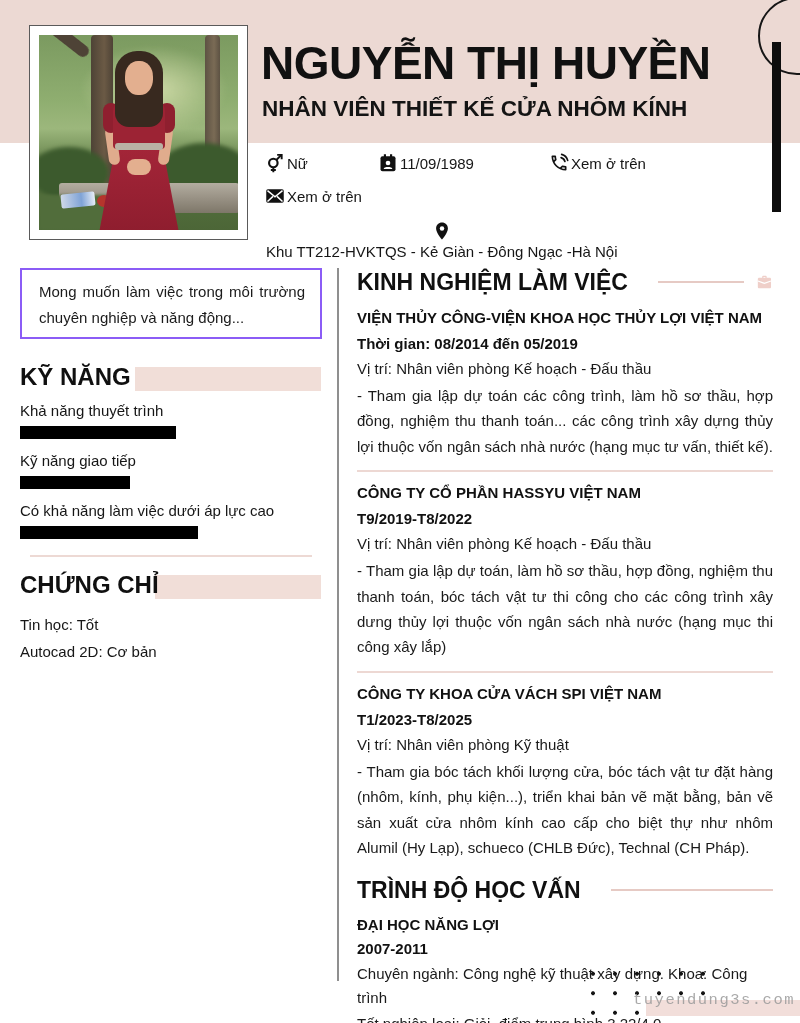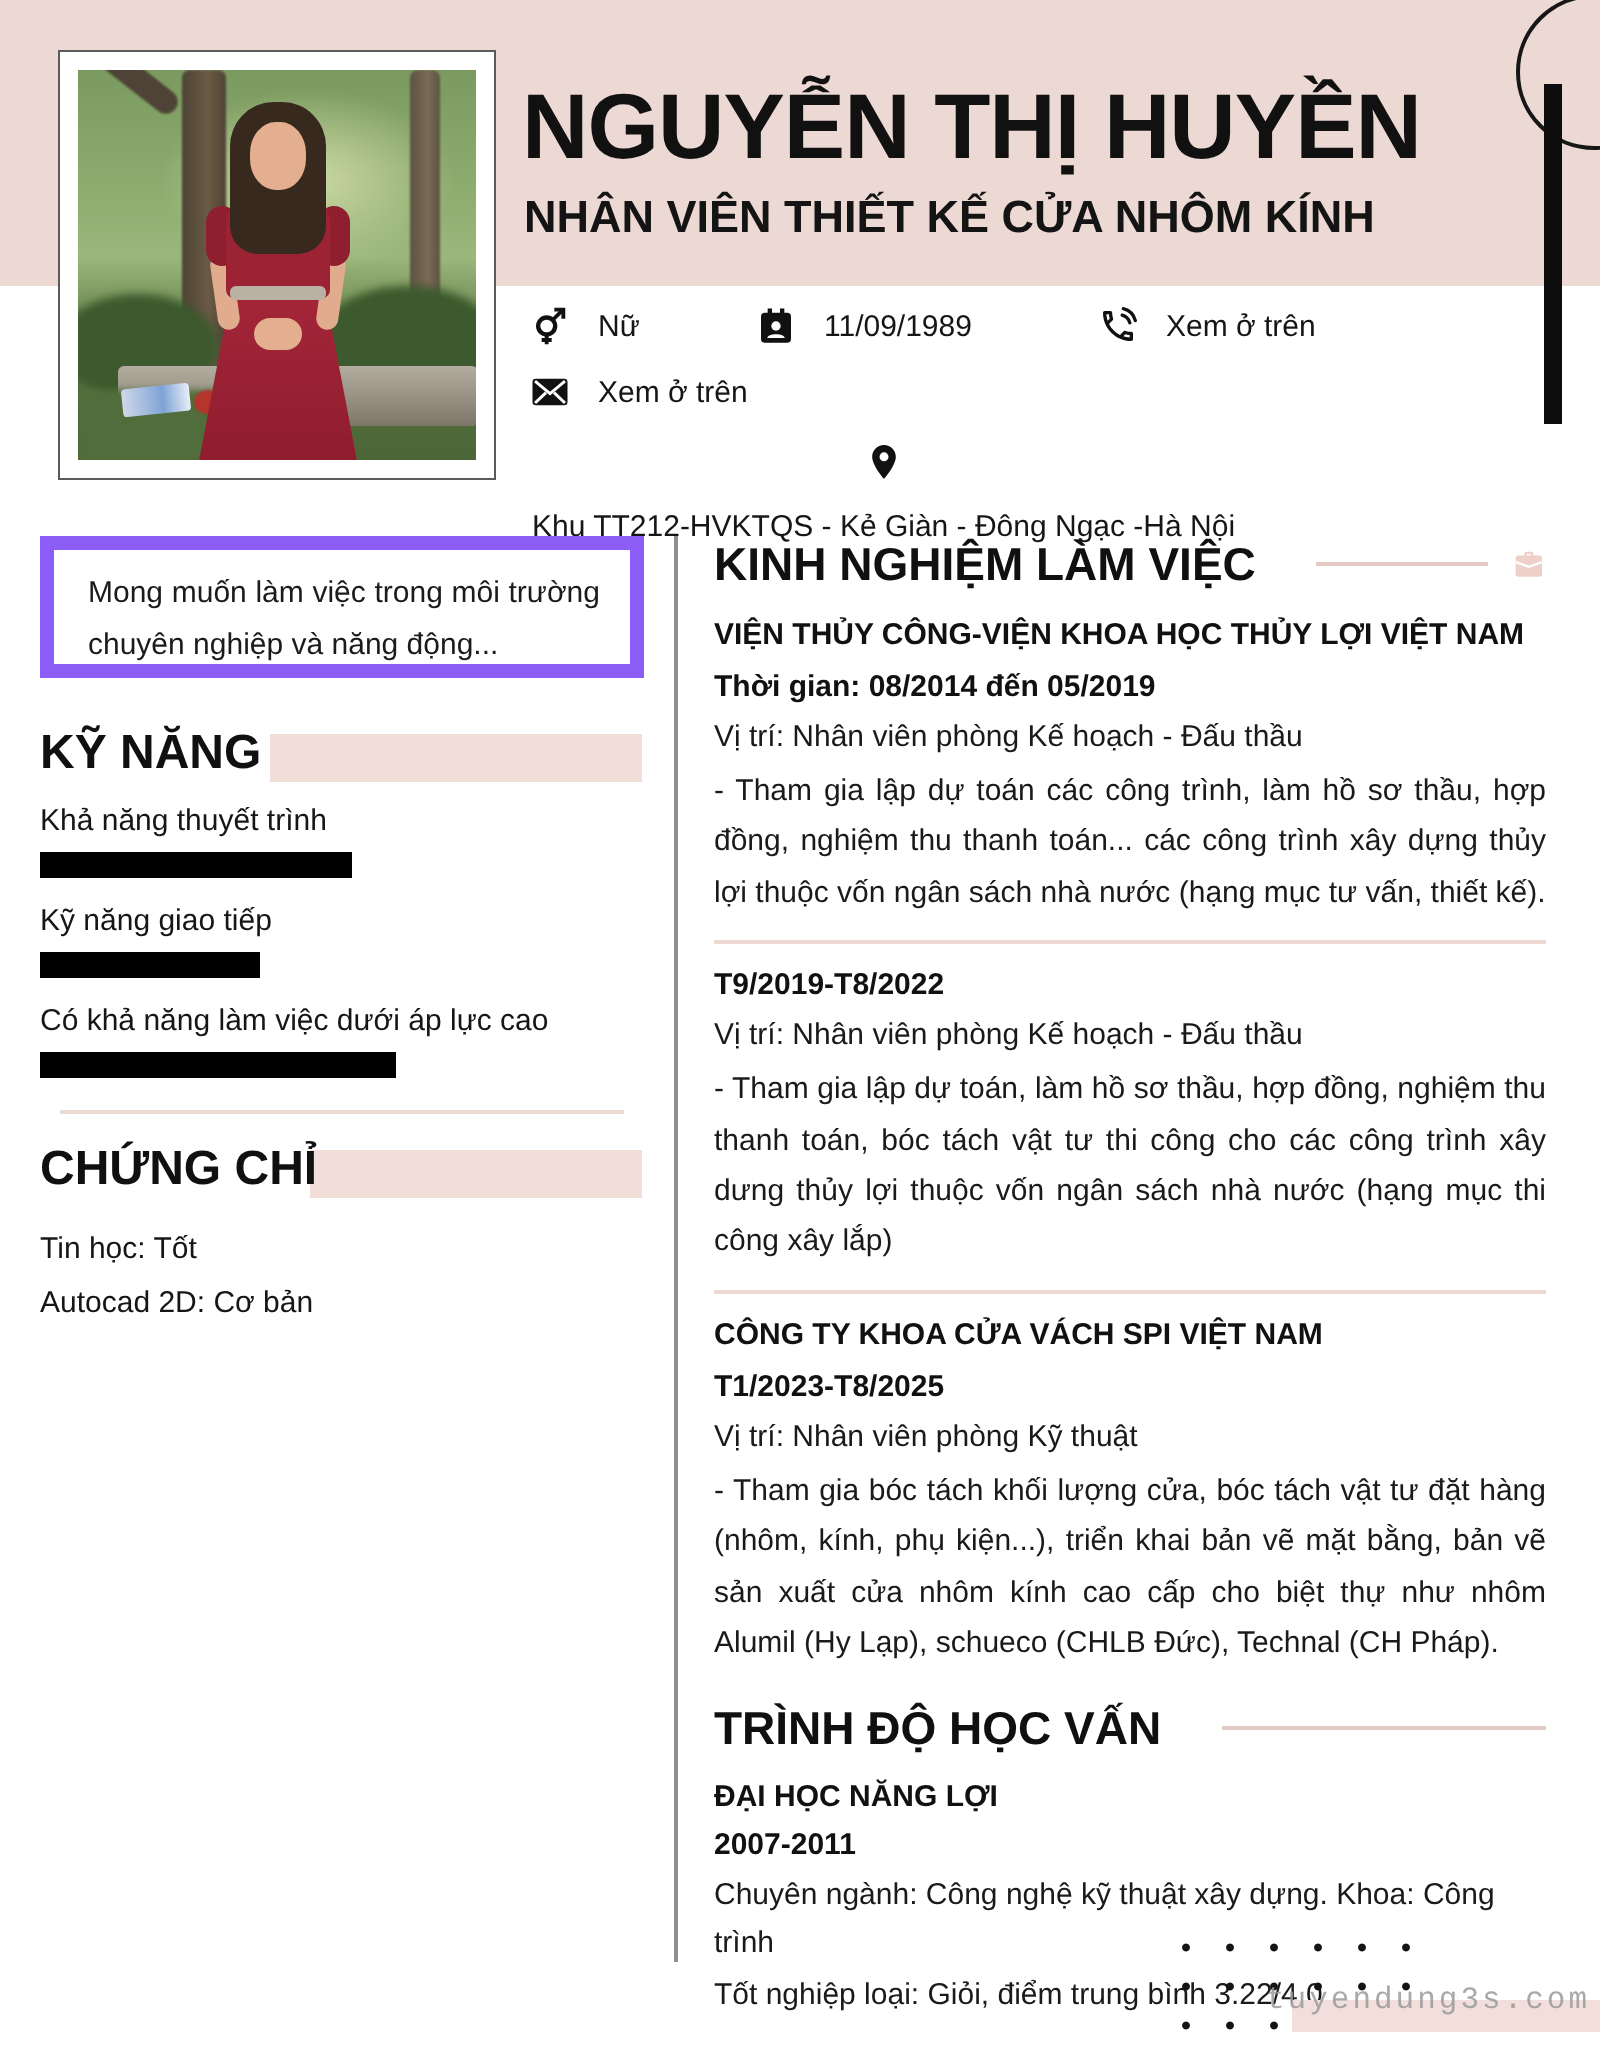--- a/index.html
+++ b/index.html
@@ -51,29 +51,29 @@
   .photo .belt { position:absolute; left:76px; top:108px; width:48px; height:7px; background:#b9b2a4; border-radius:3px; }
   .photo .skirt { position:absolute; left:60px; top:114px; width:80px; height:84px;
     background:linear-gradient(180deg,#a32538 0%,#8e1d2e 100%);
     clip-path:polygon(20% 0,80% 0,100% 100%,0 100%); }
   .photo .hands { position:absolute; left:88px; top:124px; width:24px; height:16px; background:#e3af8f; border-radius:8px; }
 
   .name { position:absolute; left:261px; top:36px; font-size:46px; font-weight:700; letter-spacing:-.5px; color:#111; white-space:nowrap; }
   .job-title { position:absolute; left:262px; top:96px; font-size:22.5px; font-weight:700; color:#141414; white-space:nowrap; }
 
   .contact-row { position:absolute; left:265px; height:24px; }
-  .contact-item { position:absolute; top:0; display:flex; align-items:center; gap:14px; white-space:nowrap; }
+  .contact-item { position:absolute; top:0; display:flex; align-items:center; gap:2px; white-space:nowrap; }
   .contact-item .txt { font-size:15px; color:#161616; }
   .cicon { width:20px; height:20px; flex:0 0 auto; }
 
   
   .col-divider { position:absolute; left:337px; top:268px; width:2px; height:713px; background:#8f8f8f; }
 
   .left-col { position:absolute; left:20px; top:268px; width:302px; }
-  .objective-box { border:7px solid #8b5cf6; padding:9px 15px 9px 17px; height:71px;
+  .objective-box { border:2px solid #8b5cf6; padding:9px 15px 9px 17px; height:71px;
     font-size:15px; line-height:26px; text-align:justify; overflow:hidden; }
 
   .sec-head { position:relative; height:30px; margin-top:24px; }
   .sec-head .pink-block { position:absolute; top:4px; height:24px; background:#f1ded8; }
   .sec-head h2 { position:relative; font-size:24px; font-weight:700; letter-spacing:0; color:#101010; }
 
   .skills-list { margin-top:9px; }
   .skill { margin-bottom:13px; }
   .skill .lbl { font-size:15px; margin-bottom:7px; color:#161616; }
   .skill .bar { height:13px; background:#000; }
@@ -250,20 +250,21 @@
     </div>
 
     <div class="job">
       <div class="company">VIỆN THỦY CÔNG-VIỆN KHOA HỌC THỦY LỢI VIỆT NAM</div>
       <div class="period">Thời gian: 08/2014 đến 05/2019</div>
       <div class="position">Vị trí: Nhân viên phòng Kế hoạch - Đấu thầu</div>
       <div class="desc">- Tham gia lập dự toán các công trình, làm hồ sơ thầu, hợp đồng, nghiệm thu thanh toán... các công trình xây dựng thủy lợi thuộc vốn ngân sách nhà nước (hạng mục tư vấn, thiết kế).</div>
     </div>
 
     <div class="job">
+      <div class="company">CÔNG TY CỔ PHẦN HASSYU VIỆT NAM</div>
       <div class="period">T9/2019-T8/2022</div>
       <div class="position">Vị trí: Nhân viên phòng Kế hoạch - Đấu thầu</div>
       <div class="desc">- Tham gia lập dự toán, làm hồ sơ thầu, hợp đồng, nghiệm thu thanh toán, bóc tách vật tư thi công cho các công trình xây dưng thủy lợi thuộc vốn ngân sách nhà nước (hạng mục thi công xây lắp)</div>
     </div>
 
     <div class="job">
       <div class="company">CÔNG TY KHOA CỬA VÁCH SPI VIỆT NAM</div>
       <div class="period">T1/2023-T8/2025</div>
       <div class="position">Vị trí: Nhân viên phòng Kỹ thuật</div>
       <div class="desc">- Tham gia bóc tách khối lượng cửa, bóc tách vật tư đặt hàng (nhôm, kính, phụ kiện...), triển khai bản vẽ mặt bằng, bản vẽ sản xuất cửa nhôm kính cao cấp cho biệt thự như nhôm Alumil (Hy Lạp), schueco (CHLB Đức), Technal (CH Pháp).</div>

